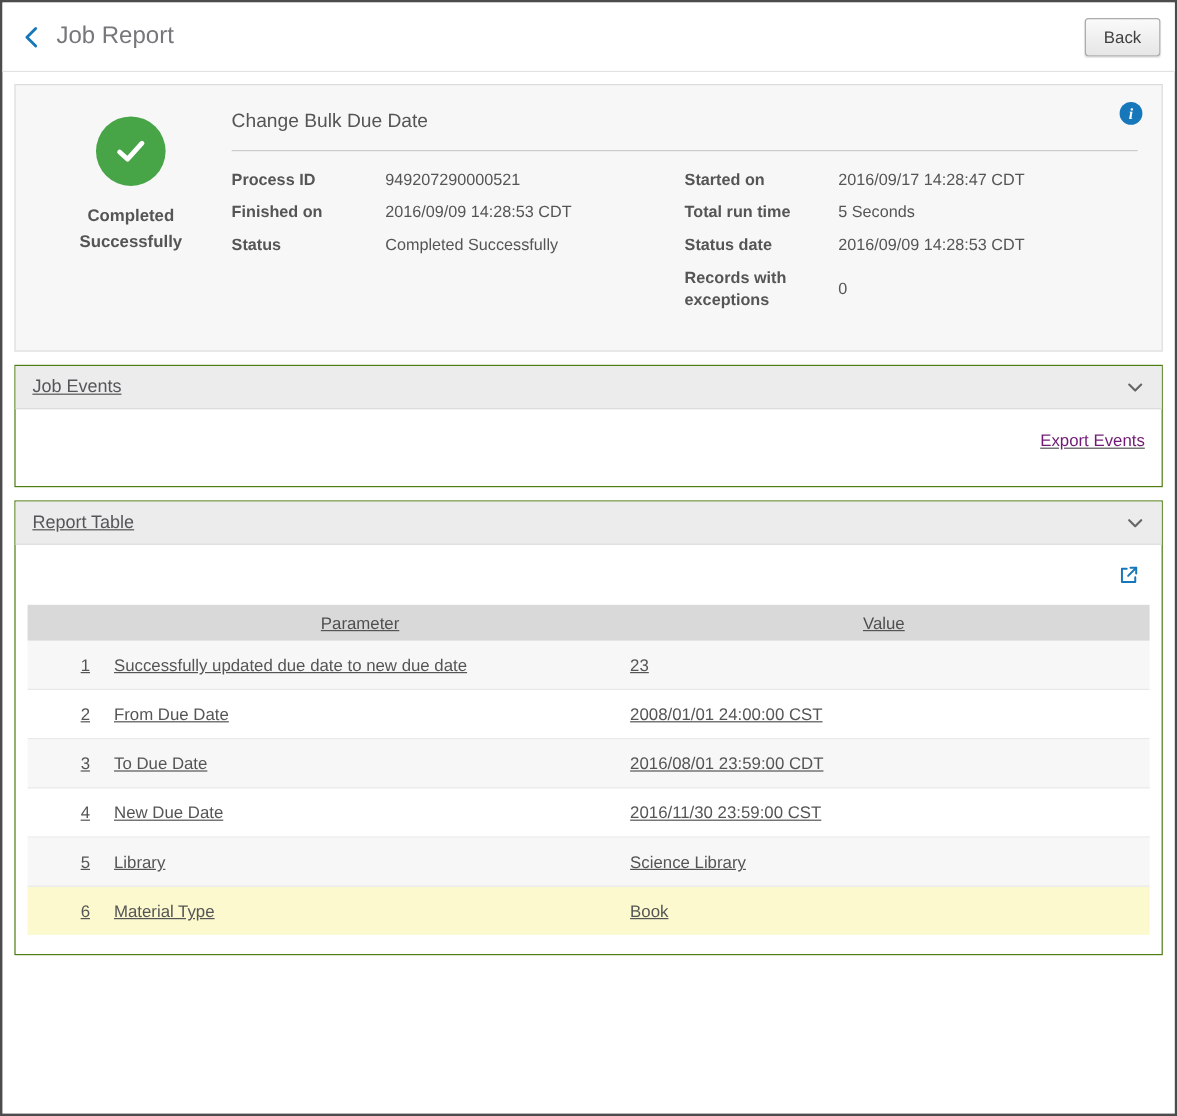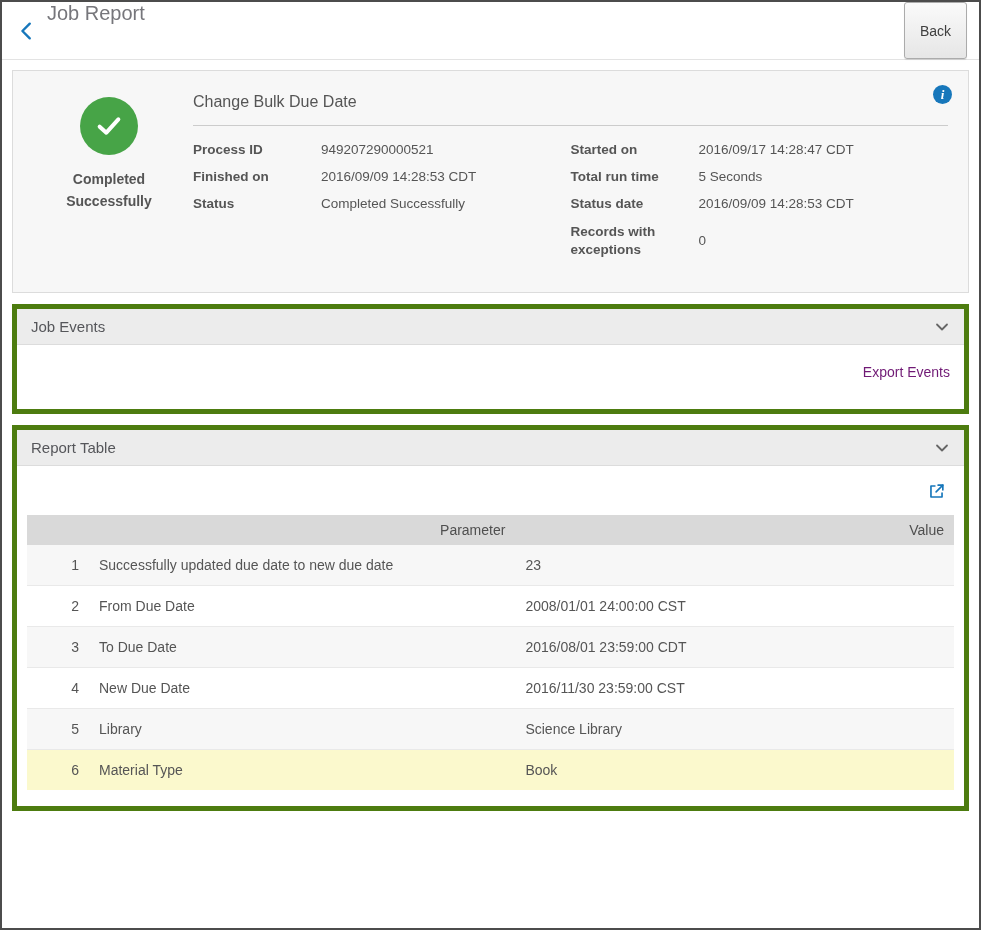--- a/index.html
+++ b/index.html
@@ -12,20 +12,21 @@
     width: 981px;
     height: 930px;
     border: 2px solid #4c4c4c;
     background: #ffffff;
     overflow: hidden;
   }
 
   
   .topbar {
     display: flex;
+    align-items: center;
     height: 58px;
     padding: 0 12px 0 14px;
     border-bottom: 1px solid #e3e3e3;
     background: #fff;
   }
   .back-chevron { display: flex; align-items: center; margin-right: 9px; cursor: pointer; }
   .page-title { font-size: 20px; color: #76767b; }
   .topbar-spacer { flex: 1; }
   .back-button {
     background: linear-gradient(#fafafa, #e6e6e6);
@@ -91,21 +92,21 @@
     border-bottom: 1px solid #cccccc;
     margin-bottom: 15px;
   }
   .fields { display: flex; }
   .field-col { flex: 1; }
   .field-row { display: flex; margin-bottom: 9px; font-size: 13.5px; color: #555; line-height: 1.35; align-items: center; }
   .field-label { width: 128px; font-weight: bold; flex-shrink: 0; padding-right: 10px; }
   .field-value { flex: 1; }
 
   
-  .section { margin: 11px 10px; border: 5px solid #4d7c0f; background: #fff; }
+  .section { margin: 11px 10px; border: 1px solid #4d7c0f; background: #fff; text-decoration: underline; }
   .section-header {
     background: #ececec;
     padding: 9px 14px;
     display: flex;
     align-items: center;
     justify-content: space-between;
     color: #55565a;
     font-size: 15px;
     cursor: pointer;
     border-bottom: 1px solid #dcdcdc;
@@ -119,21 +120,21 @@
   .event-row { padding: 12px 10px; font-size: 14px; border-radius: 1px; }
   .event-row a { color: #2a6cb0; text-decoration: none; cursor: pointer; }
   .event-row.shade { background: #f7f7f7; }
 
   
   .export-icon-row { text-align: right; padding: 10px 8px 10px 0; }
   .export-icon { cursor: pointer; display: inline-flex; }
   table.report { width: 100%; border-collapse: collapse; font-size: 14px; color: #555; }
   table.report th {
     background: #d9d9d9;
-    text-align: right;
+    text-align: center;
     font-weight: normal;
     padding: 7px 10px;
     color: #4f4f4f;
   }
   table.report td { padding: 12px 10px; border-top: 1px solid #e9e9e9; }
   table.report tr:first-child td { border-top: none; }
   td.num-cell, th.num-cell { text-align: right; padding-right: 14px; color: #555; }
   tr.shade { background: #f7f7f7; }
   tr.highlight { background: #fbf9cd; }
 </style>

